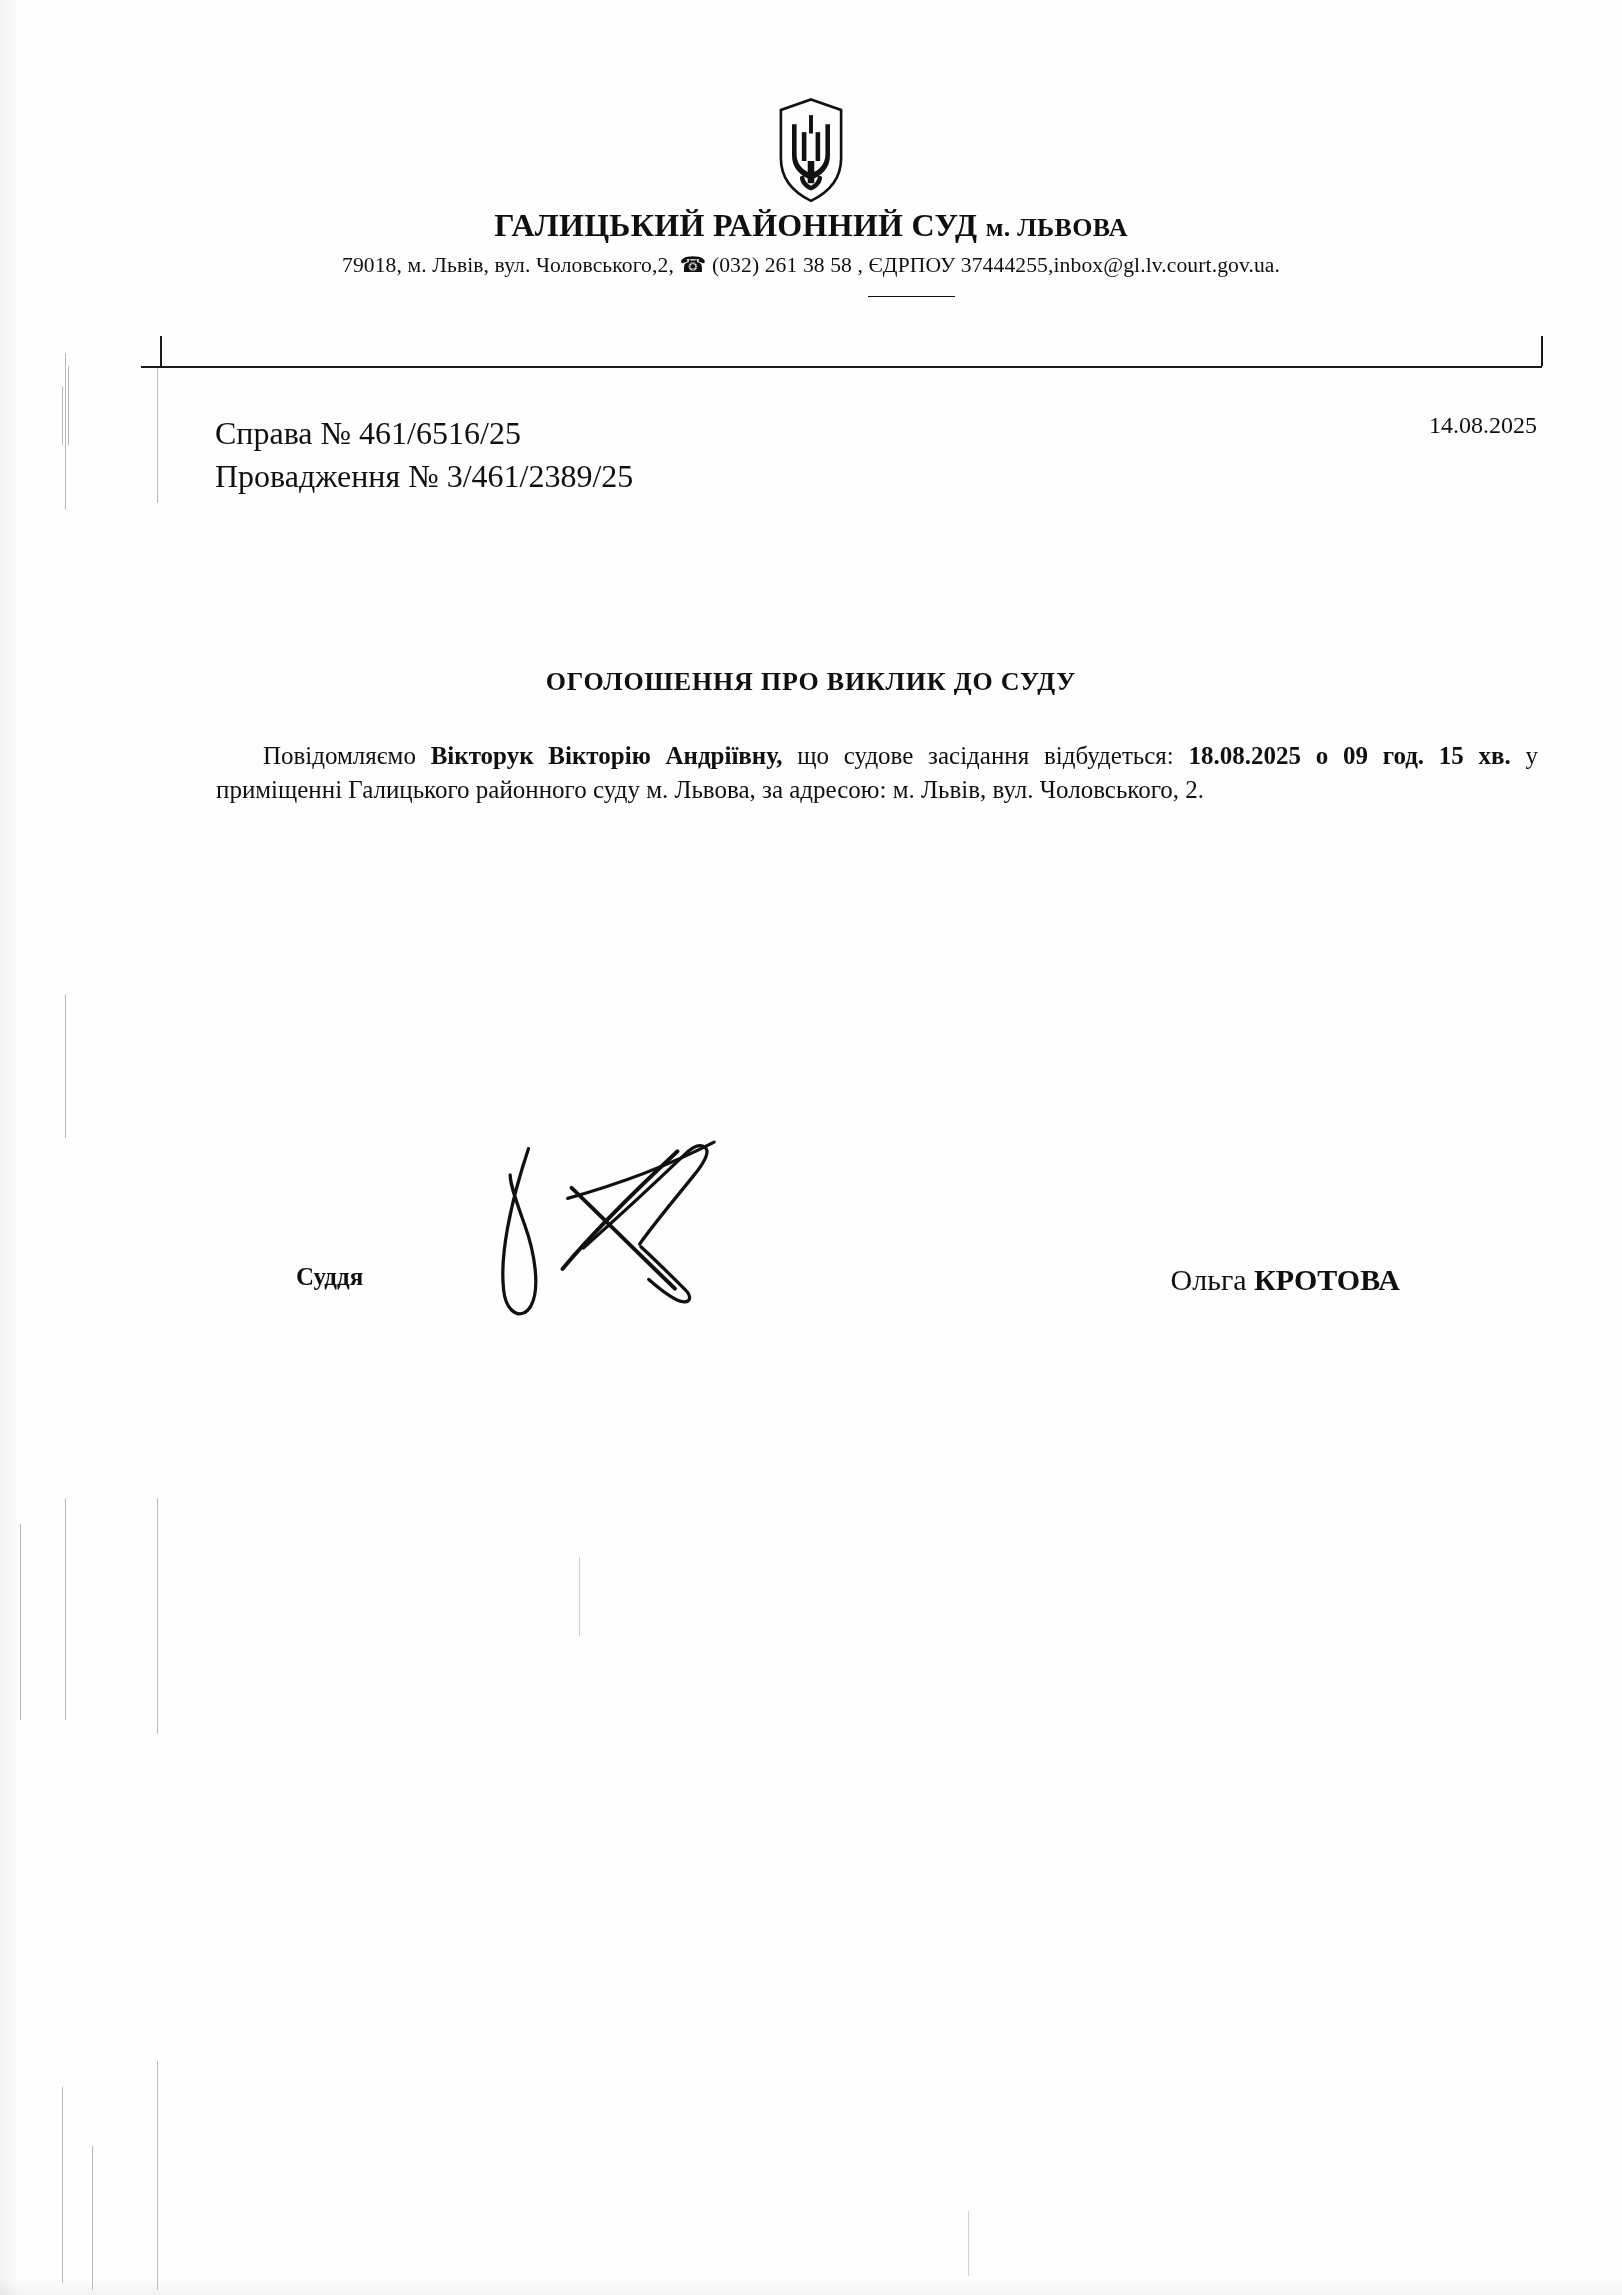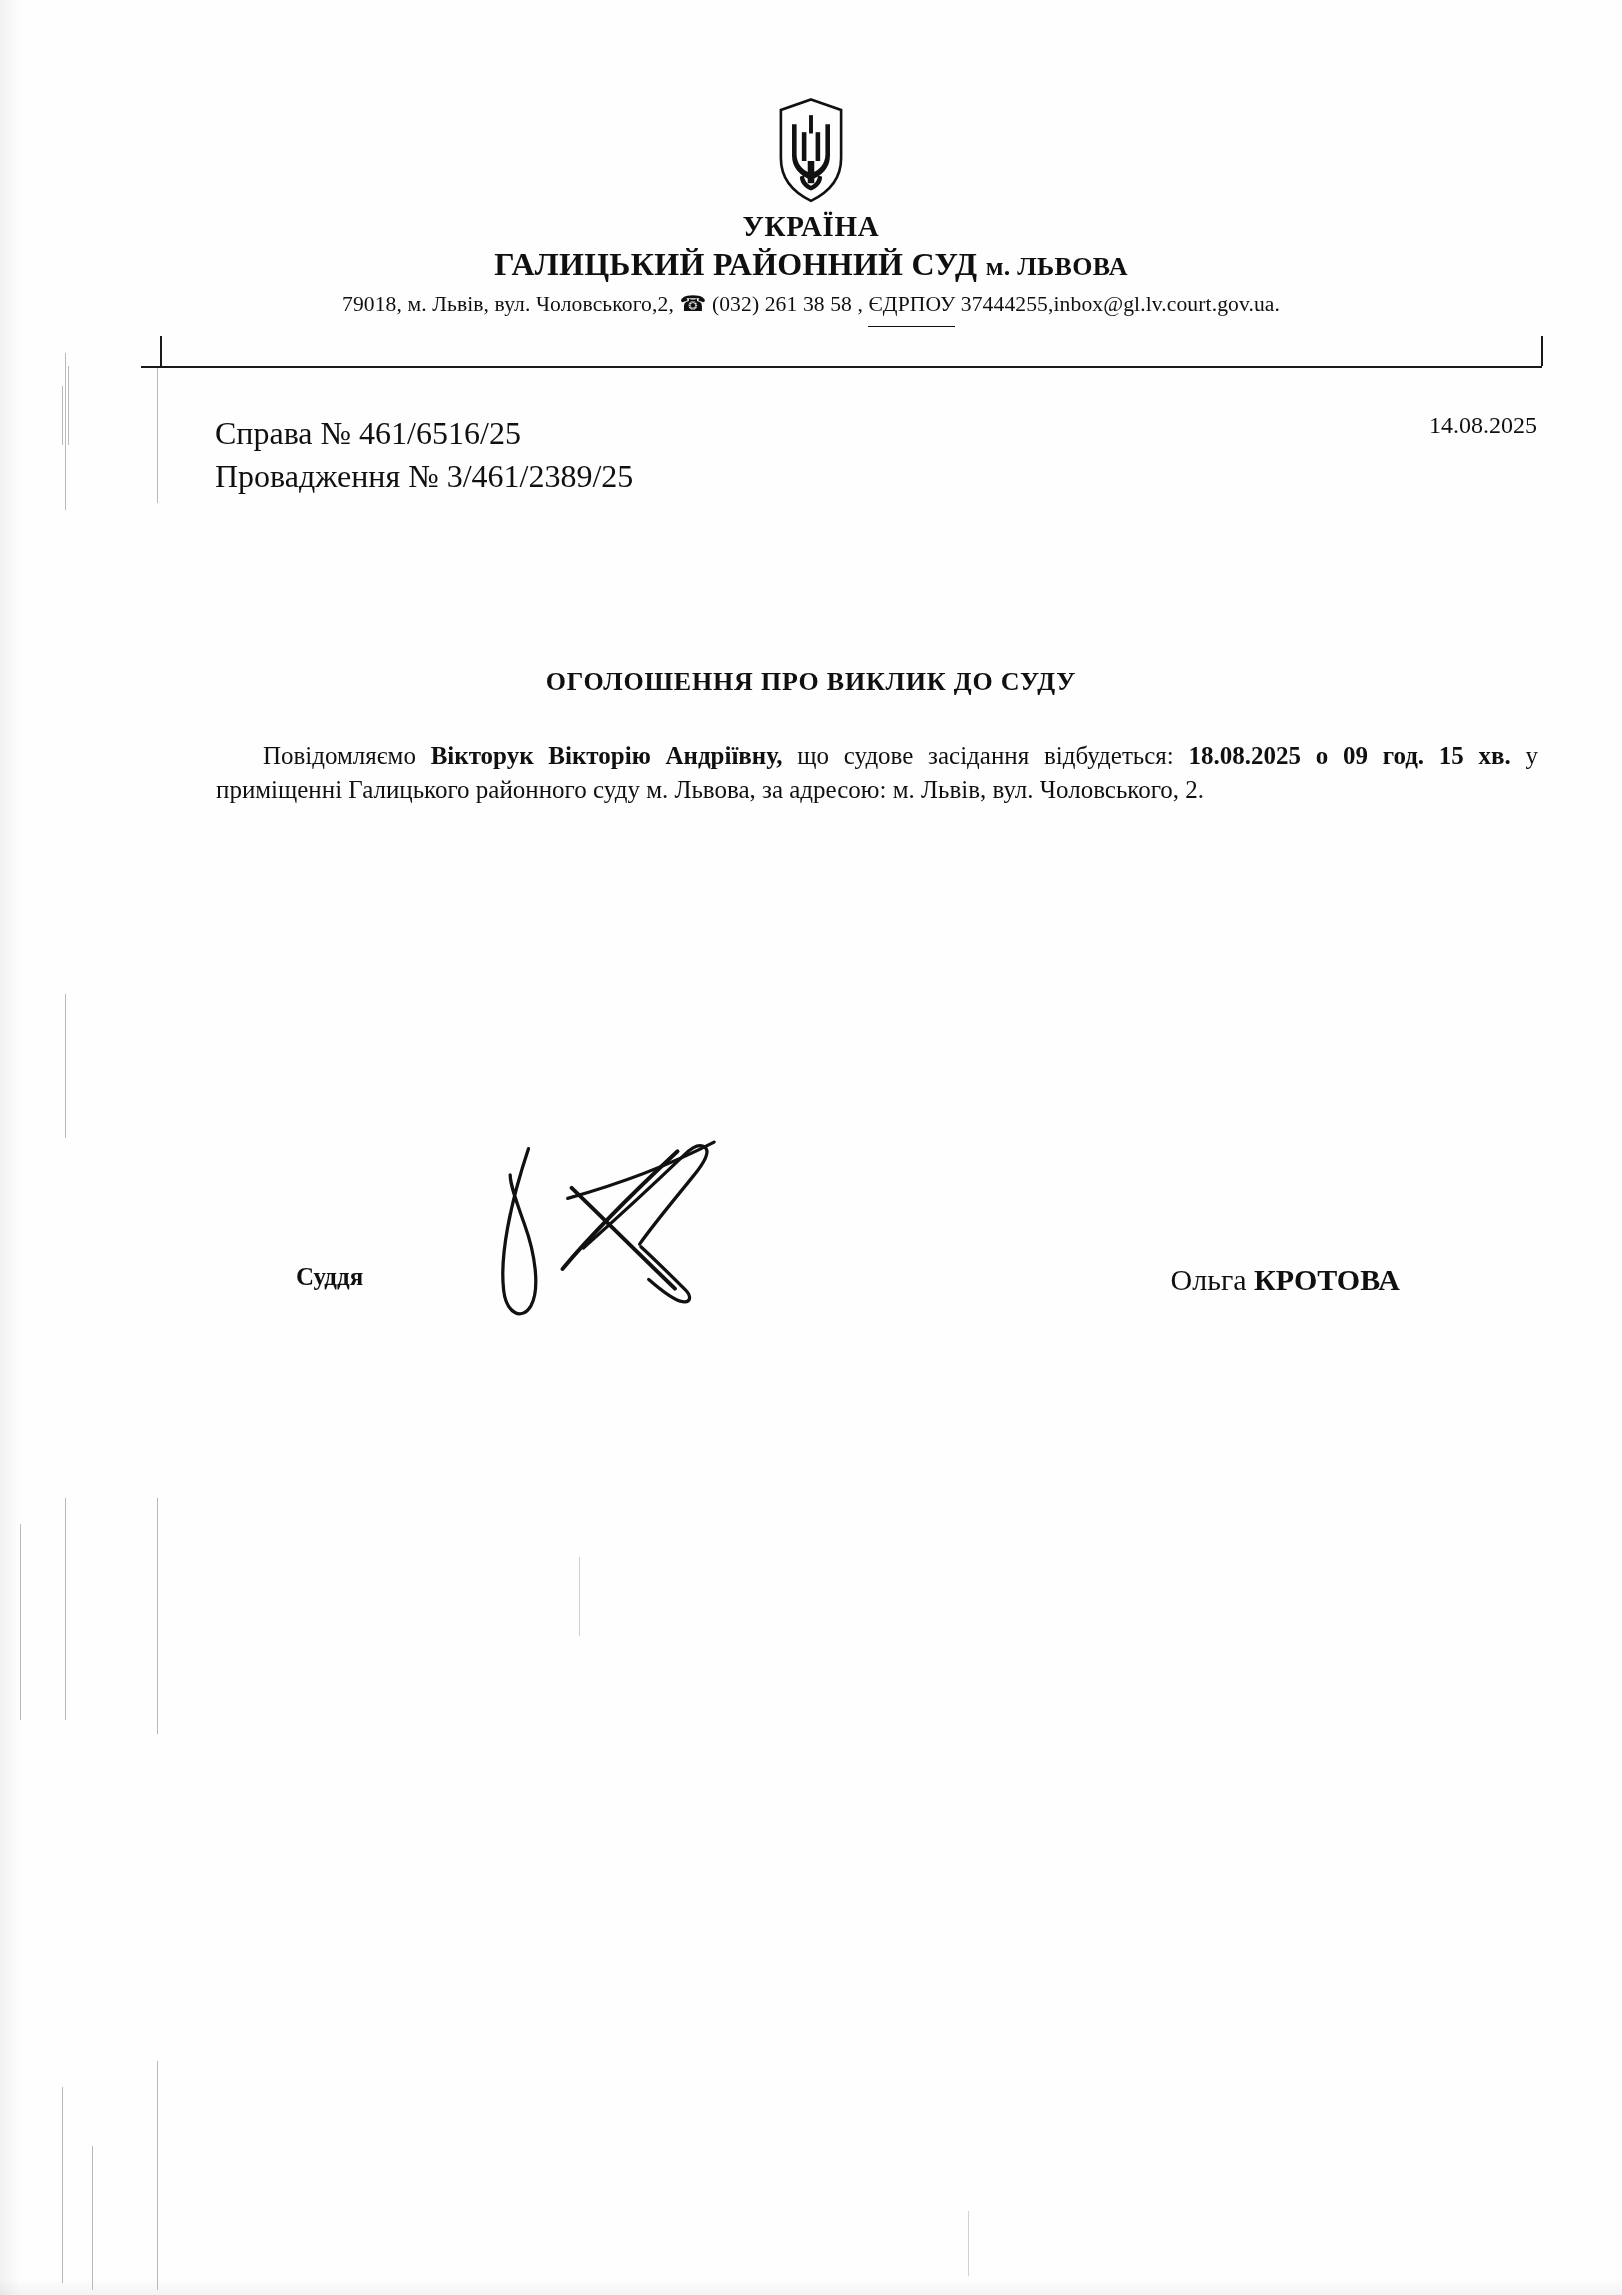--- a/index.html
+++ b/index.html
@@ -74,21 +74,21 @@
     font-size: 26px;
   }
   .contacts {
     margin-top: 7.9px;
     font-size: 21.6px;
     letter-spacing: 0.1px;
     white-space: nowrap;
   }
   .contacts .edrpou {
     border-bottom: 1.3px solid #111;
-    padding-bottom: 10px;
+    padding-bottom: 19px;
     margin-top: 36px;
   }
   .rule {
     position: absolute;
     left: 141px;
     right: 80px;
     top: 366px;
     border-top: 2.6px solid #1a1a1a;
   }
   .rule-tick-left, .rule-tick-right {
@@ -202,21 +202,20 @@
         <path d="M52 26 h6 v28 h-6 z"></path>
         <path d="M26 40 h7 v46 c0 14 9 24 22 29 13 -5 22 -15 22 -29 V40 h7 v48
                  c0 19 -13 31 -29 37 -16 -6 -29 -18 -29 -37 z"></path>
         <path d="M41 52 h7 v44 h-7 z"></path>
         <path d="M62 52 h7 v44 h-7 z"></path>
         <path d="M50 96 h10 v34 h-10 z"></path>
         <path d="M38 120 c0 10 7 17 17 21 10 -4 17 -11 17 -21 l-6 -2 c-1 8 -5 13 -11 16 -6 -3 -10 -8 -11 -16 z"></path>
       </g>
     </svg>
 
-    <div class="country">УКРАЇНА</div>
 
     <div class="court-name">
       <span>ГАЛИЦЬКИЙ РАЙОННИЙ СУД</span>
       <span class="small">м. ЛЬВОВА</span>
     </div>
 
     <div class="contacts">
       <span>79018,  м. Львів,  вул. Чоловського,2,</span>
       <span>☎</span>
       <span>(032) 261 38 58 ,</span>

